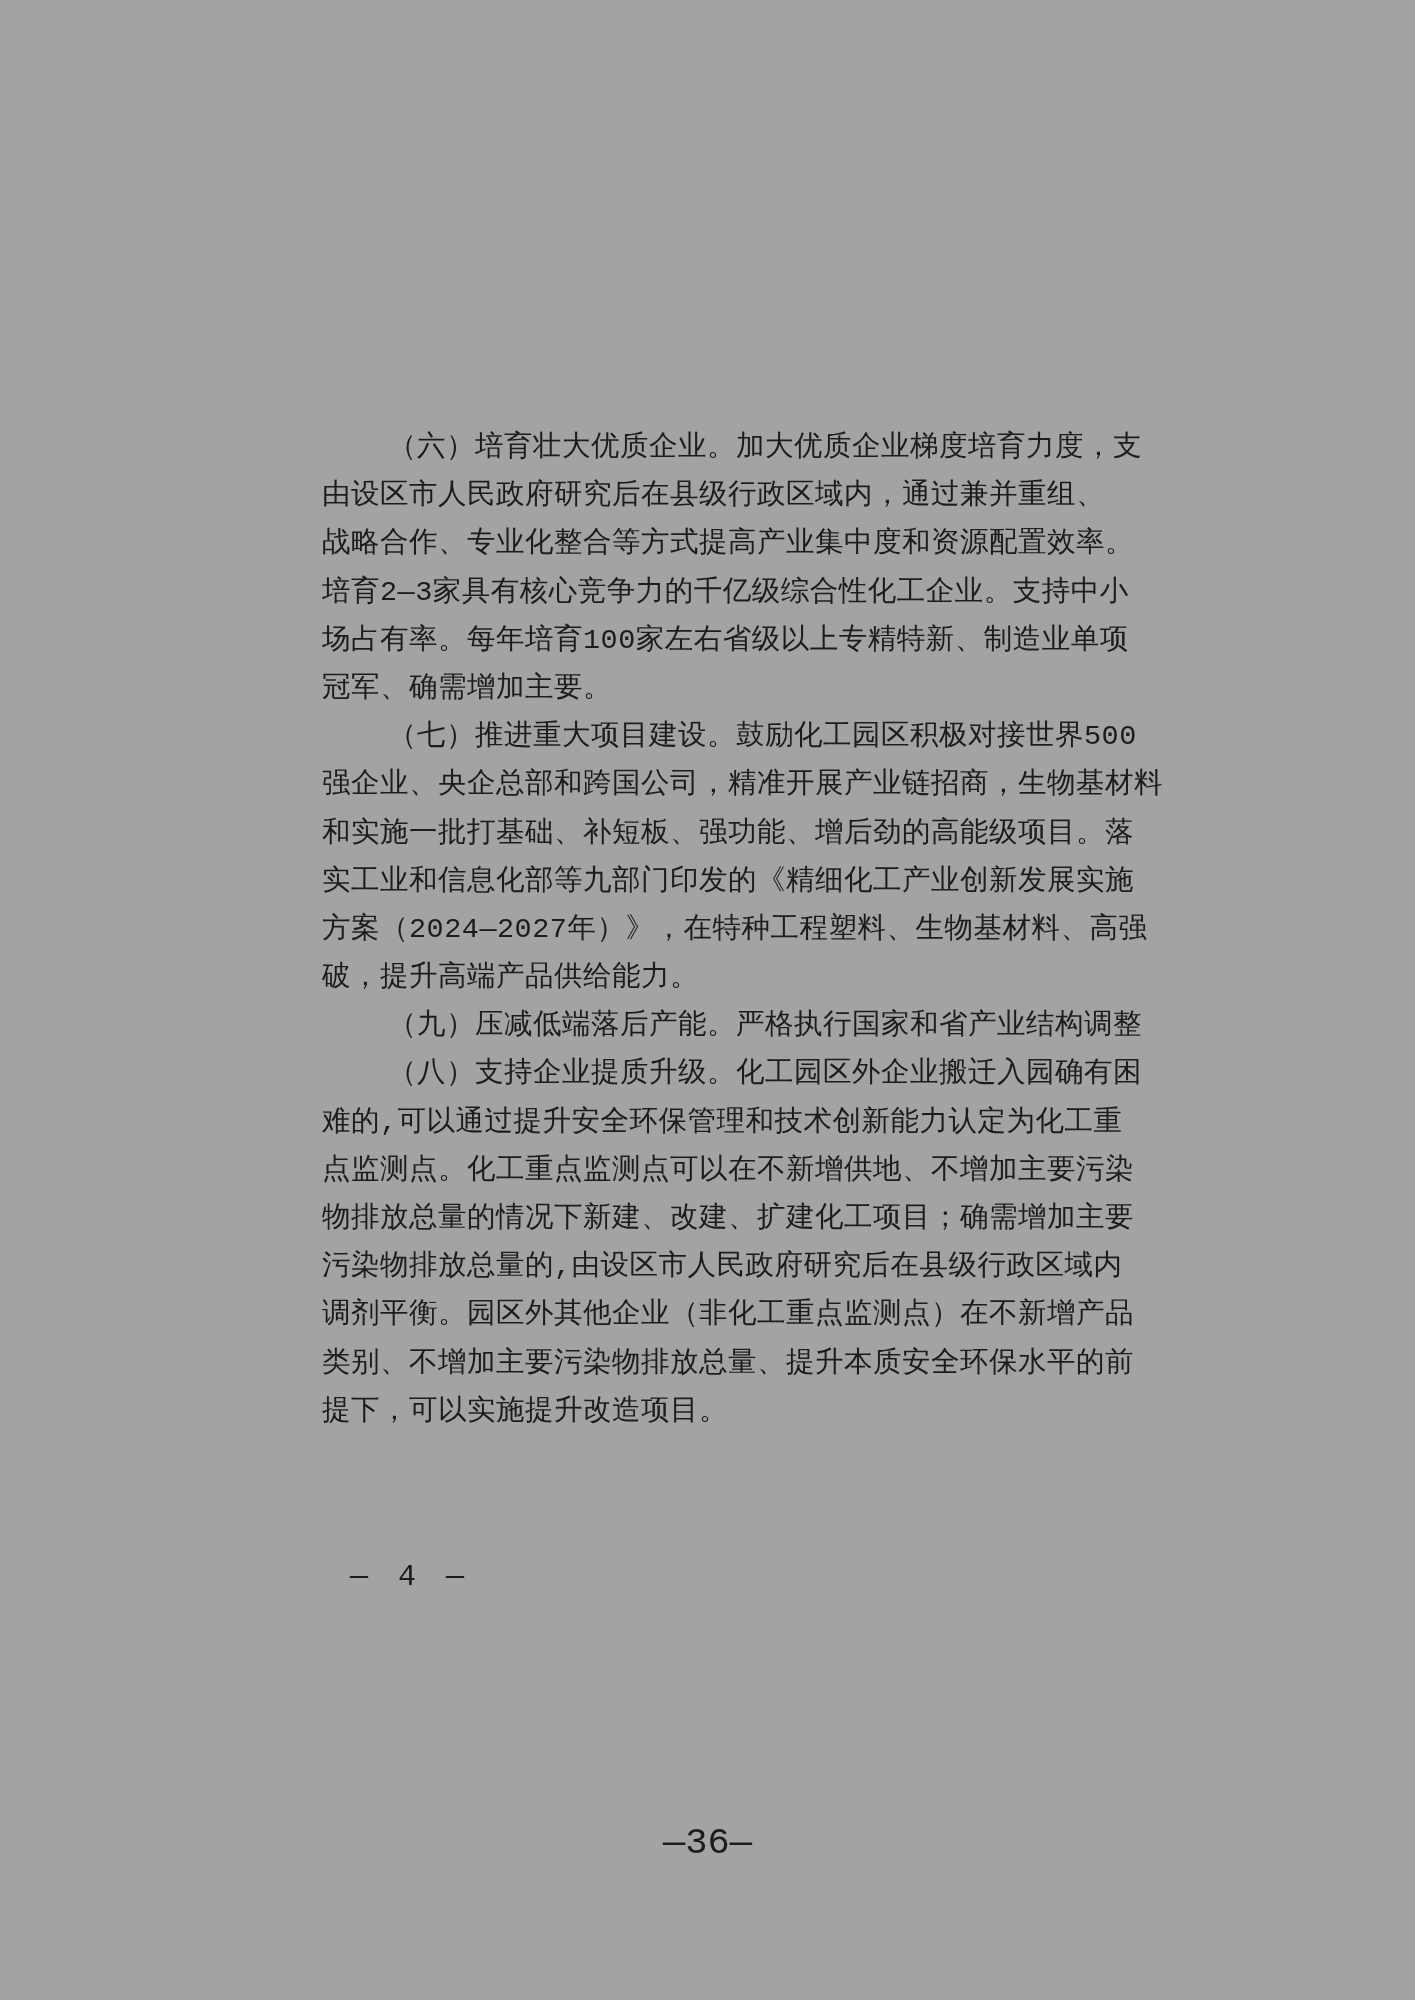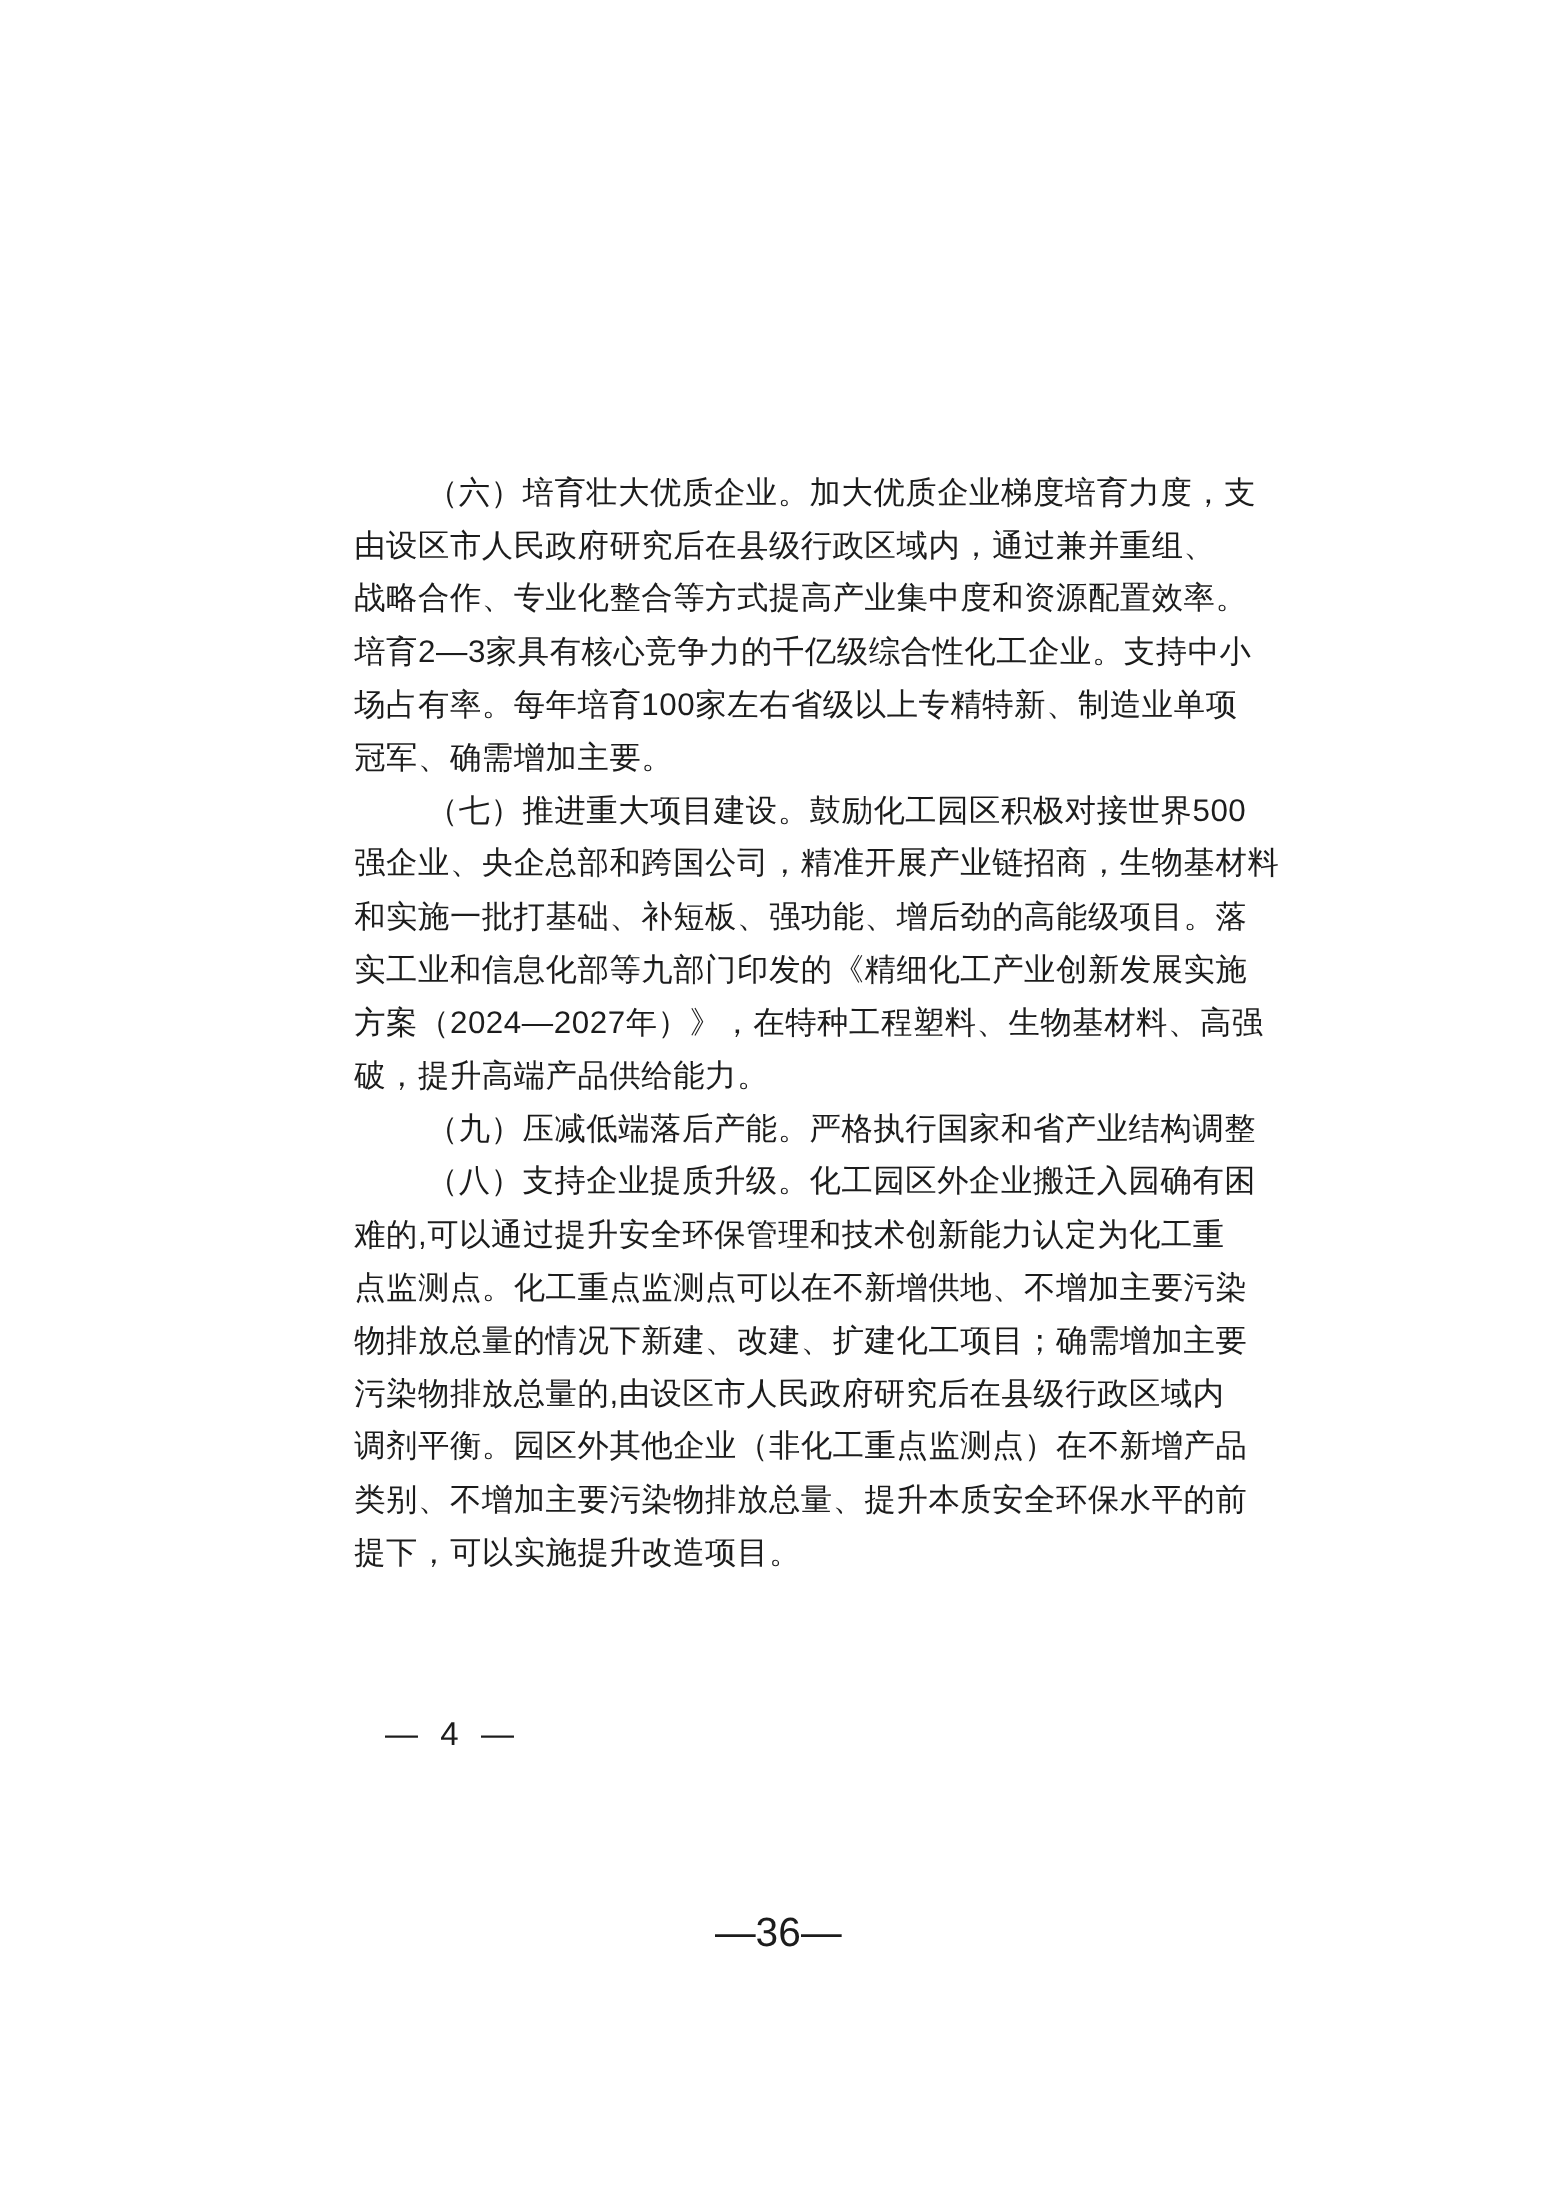--- a/index.html
+++ b/index.html
@@ -4,24 +4,24 @@
 <style>
   html, body {
     margin: 0;
     padding: 0;
     background: #e8e8e8;
   }
   .page {
     position: relative;
     width: 1415px;
     height: 2000px;
-    background: #ffffff;
+    background: #a3a3a3;
     margin: 0 auto;
     overflow: hidden;
-    font-family: Liberation Sans, sans-serif;
+    font-family: Liberation Mono, monospace;
     color: #1c1c1c;
   }
   .doc-body {
     position: absolute;
     left: 322px;
     top: 424px;
     width: 783px;
   }
   .paragraph {
     margin: 0;
@@ -49,21 +49,21 @@
     left: 350px;
     top: 1560px;
     font-size: 30px;
     letter-spacing: 6px;
     color: #1c1c1c;
   }
   .footer-page-number {
     position: absolute;
     left: 50%;
     transform: translateX(-50%);
-    top: 1736px;
+    top: 1822px;
     font-size: 37px;
     color: #1c1c1c;
   }
 </style>
 </head>
 <body>
 
 <div class="page">
 
   <div class="doc-body">

